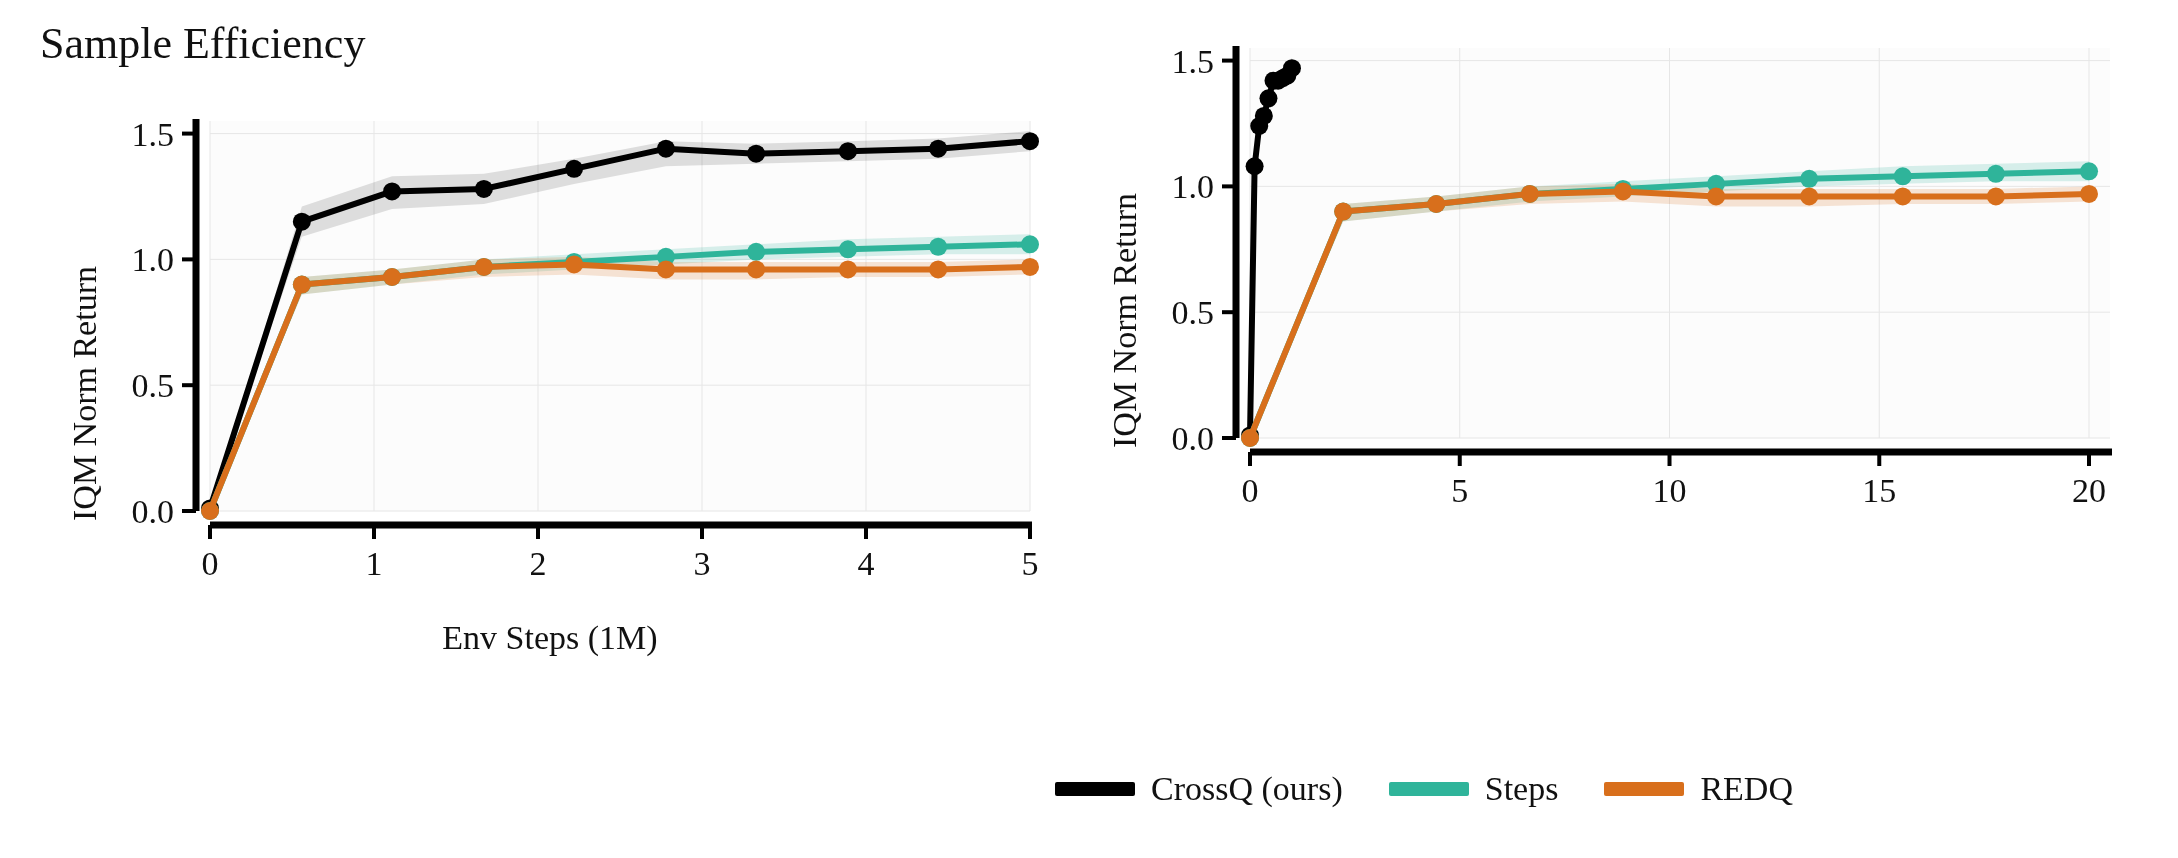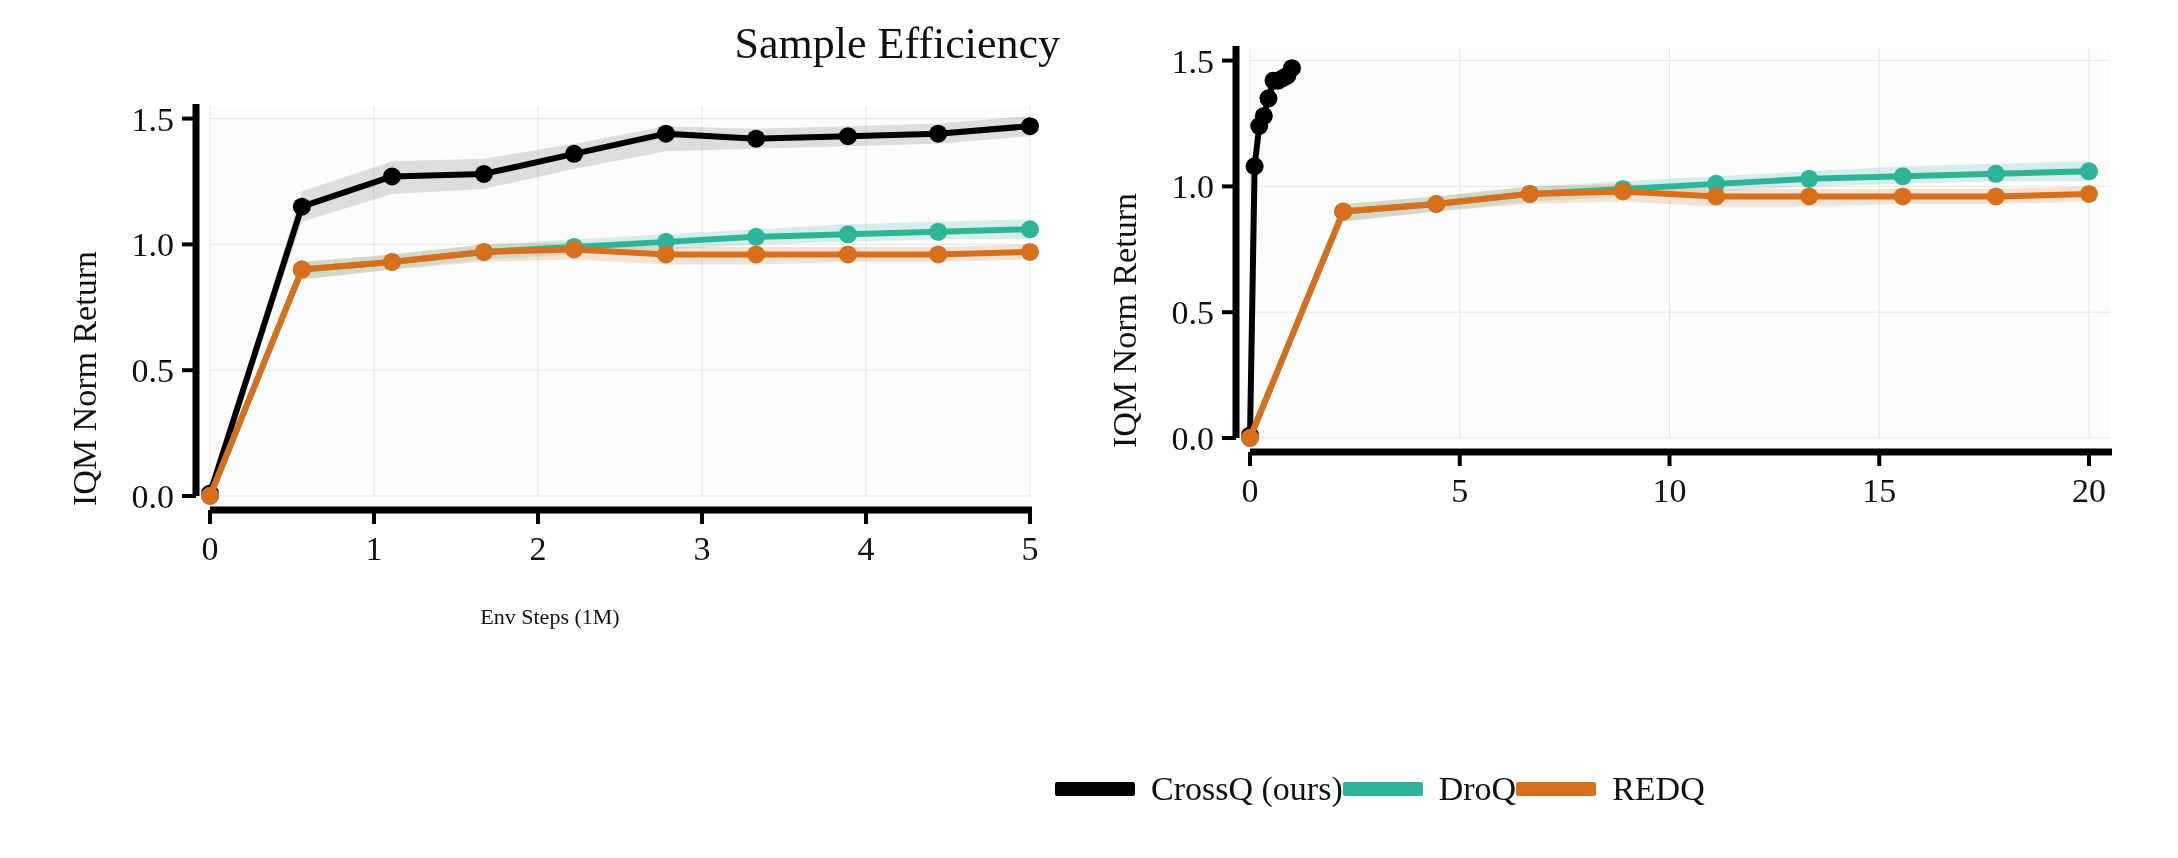--- a/index.html
+++ b/index.html
@@ -18,42 +18,43 @@
   .charts-row {
     display: flex;
     flex-direction: row;
     justify-content: flex-start;
     align-items: flex-start;
   }
   .chart-block {
     position: relative;
   }
   .chart-title {
-    text-align: right;
+    text-align: left;
     font-size: 44px;
     font-weight: 400;
-    margin-bottom: 7px;
+    margin-bottom: 22px;
   }
   .axis-label-y {
     position: absolute;
     transform: rotate(-90deg);
     transform-origin: left top;
     font-size: 34px;
     white-space: nowrap;
   }
   .axis-label-x {
     text-align: center;
-    font-size: 22px;
+    font-size: 34px;
     margin-top: 8px;
   }
   .legend {
     position: absolute;
     display: flex;
     flex-direction: row;
     align-items: center;
+    gap: 46px;
     font-size: 34px;
     font-family: Georgia, "Times New Roman", serif;
   }
   .legend-item {
     display: flex;
     align-items: center;
     gap: 16px;
   }
   .legend-swatch {
     width: 80px;
@@ -223,21 +224,21 @@
 
   </div>
 
   <div class="legend" style="left:1055px; top:770px;">
     <div class="legend-item">
       <div class="legend-swatch" id="swatch-0" style="background: rgb(0, 0, 0);"></div>
       <span>CrossQ (ours)</span>
     </div>
     <div class="legend-item">
       <div class="legend-swatch" id="swatch-1" style="background: rgb(47, 180, 154);"></div>
-      <span>DroQ</span>
+      <span>Steps</span>
     </div>
     <div class="legend-item">
       <div class="legend-swatch" id="swatch-2" style="background: rgb(216, 111, 28);"></div>
       <span>REDQ</span>
     </div>
   </div>
 
 </div>
 
 </body></html>

